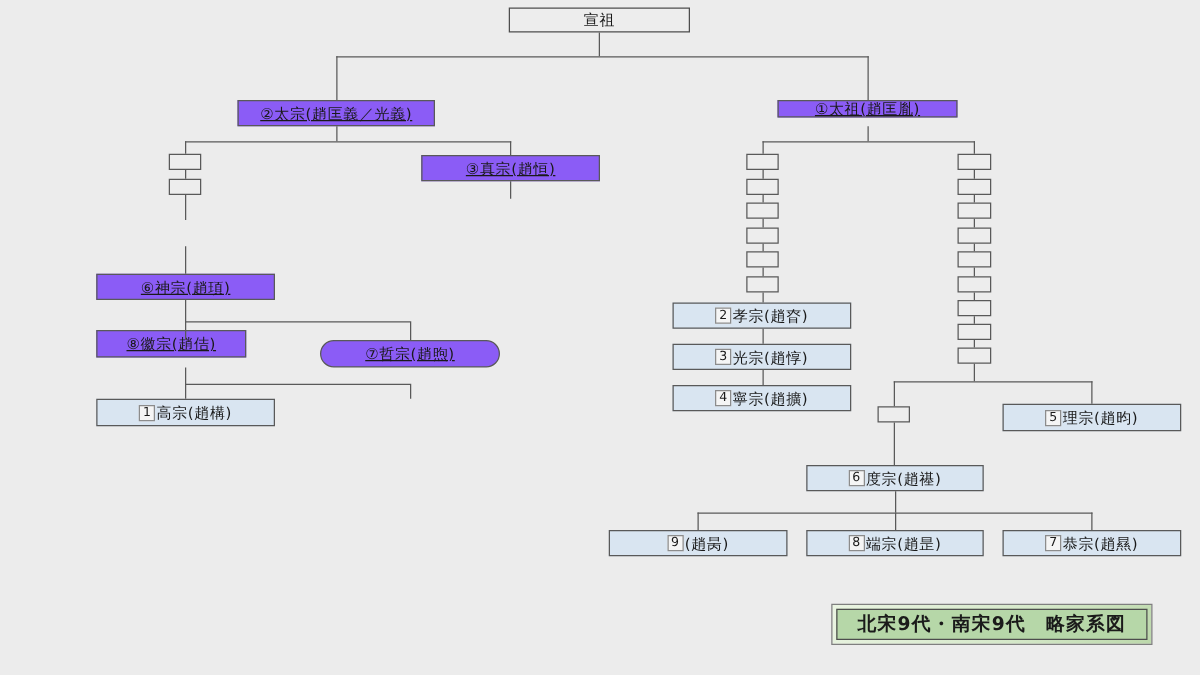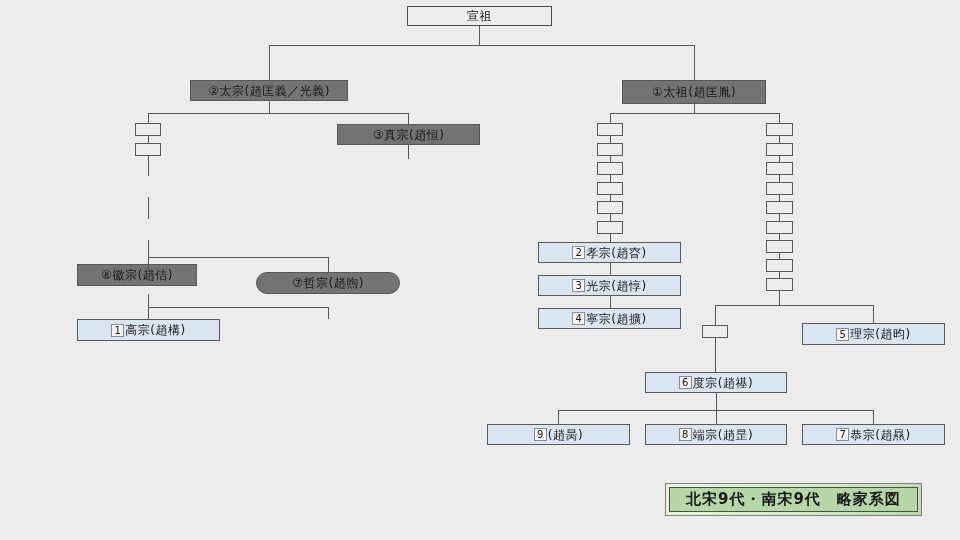--- a/index.html
+++ b/index.html
@@ -14,21 +14,21 @@
   .node{
     position:absolute;
     border:1px solid #595959;
     box-sizing:border-box;
     display:flex;align-items:center;justify-content:center;
     font-size:12px;line-height:1;
     white-space:nowrap;
     letter-spacing:0.5px;
   }
   .node.root{background:#ededed;border-color:#4d4d4d;}
-  .node.north{background:#737373;}
+  .node.north{background:#8b5cf6;text-decoration:underline;}
   .node.south{background:#d9e5f1;}
   .mini{
     position:absolute;
     border:1px solid #595959;
     box-sizing:border-box;
     background:#ededed;
   }
   .ln{position:absolute;background:#595959;}
   .sq{
     display:inline-block;
@@ -61,28 +61,31 @@
 
 <div id="stage">
 
   <div class="node root" style="left:407px;top:6px;width:145px;height:20px;">
       <span>宣祖</span>
     </div>
 
   <div class="node north" style="left:190px;top:80px;width:158px;height:21px;">
       <span>②太宗(趙匡義／光義)</span>
     </div>
-  <div class="node north" style="left:622px;top:80px;width:144px;height:24px;">
+  <div class="node north" style="left:622px;top:80px;width:144px;height:14px;">
       <span>①太祖(趙匡胤)</span>
     </div>
 
   <div class="node north" style="left:337px;top:124px;width:143px;height:21px;justify-content:center;">
       <span>③真宗(趙恒)</span>
     </div>
 
+  <div class="node north" style="left:77px;top:219px;width:143px;height:21px;">
+      <span>⑥神宗(趙頊)</span>
+    </div>
 
   <div class="node north" style="left:77px;top:264px;width:120px;height:22px;">
       <span>⑧徽宗(趙佶)</span>
     </div>
   <div class="node north" style="left:256px;top:272px;width:144px;height:22px;border-radius:11px;">
       <span>⑦哲宗(趙煦)</span>
     </div>
 
   <div class="node south" style="left:77px;top:319px;width:143px;height:22px;">
       <span class="sq">1</span>

